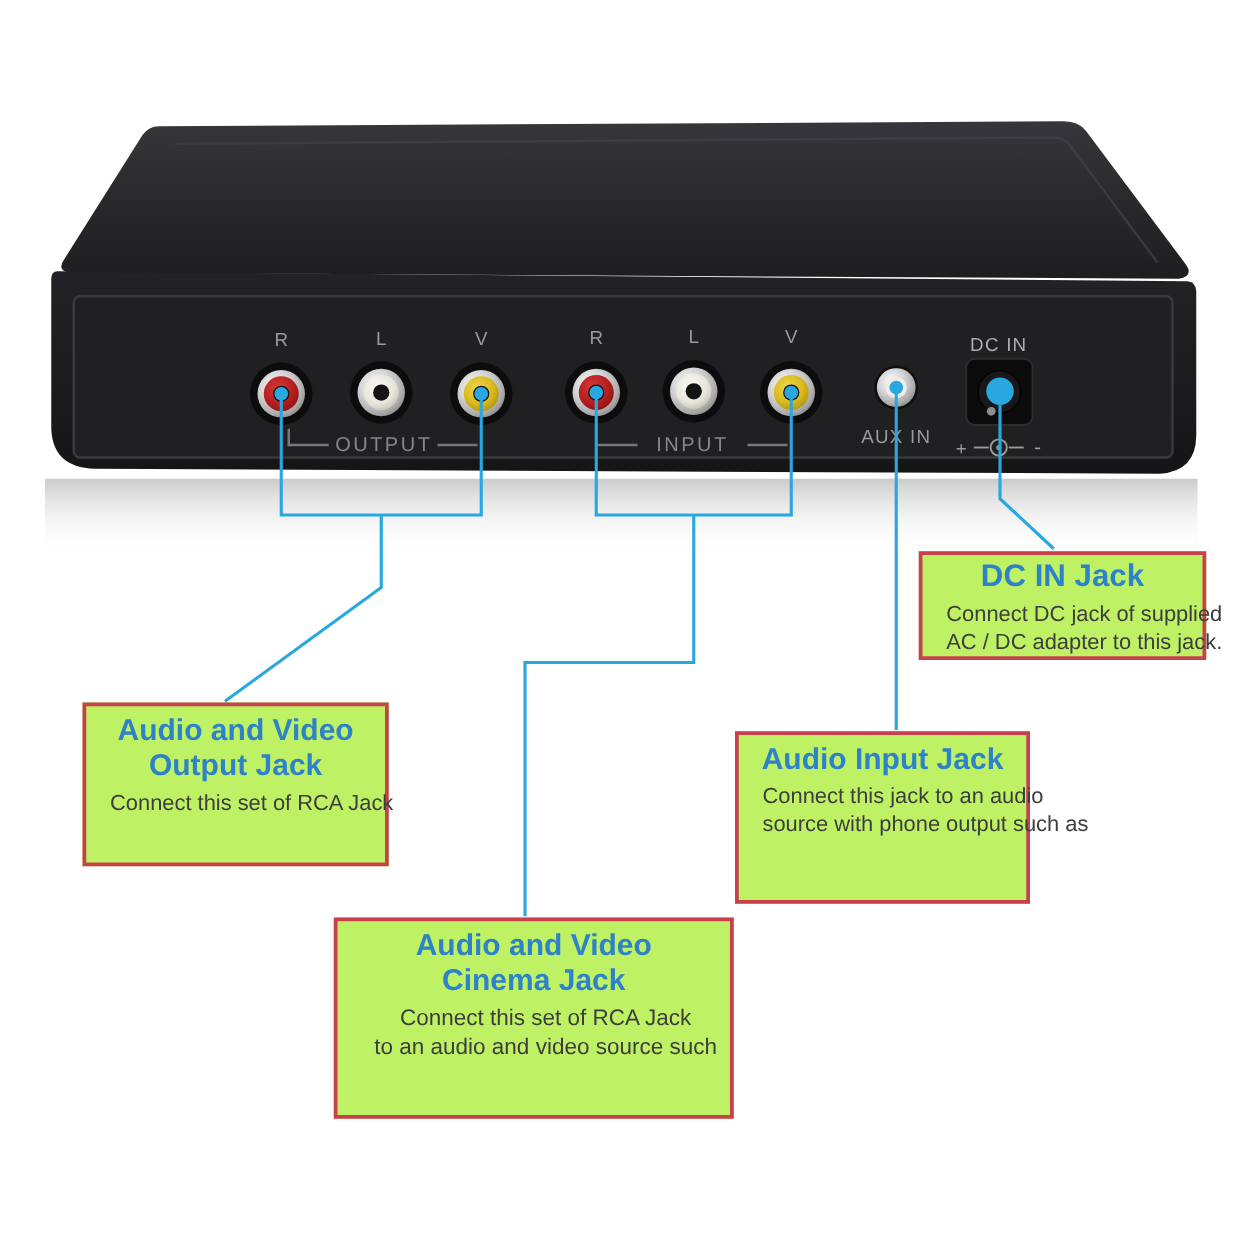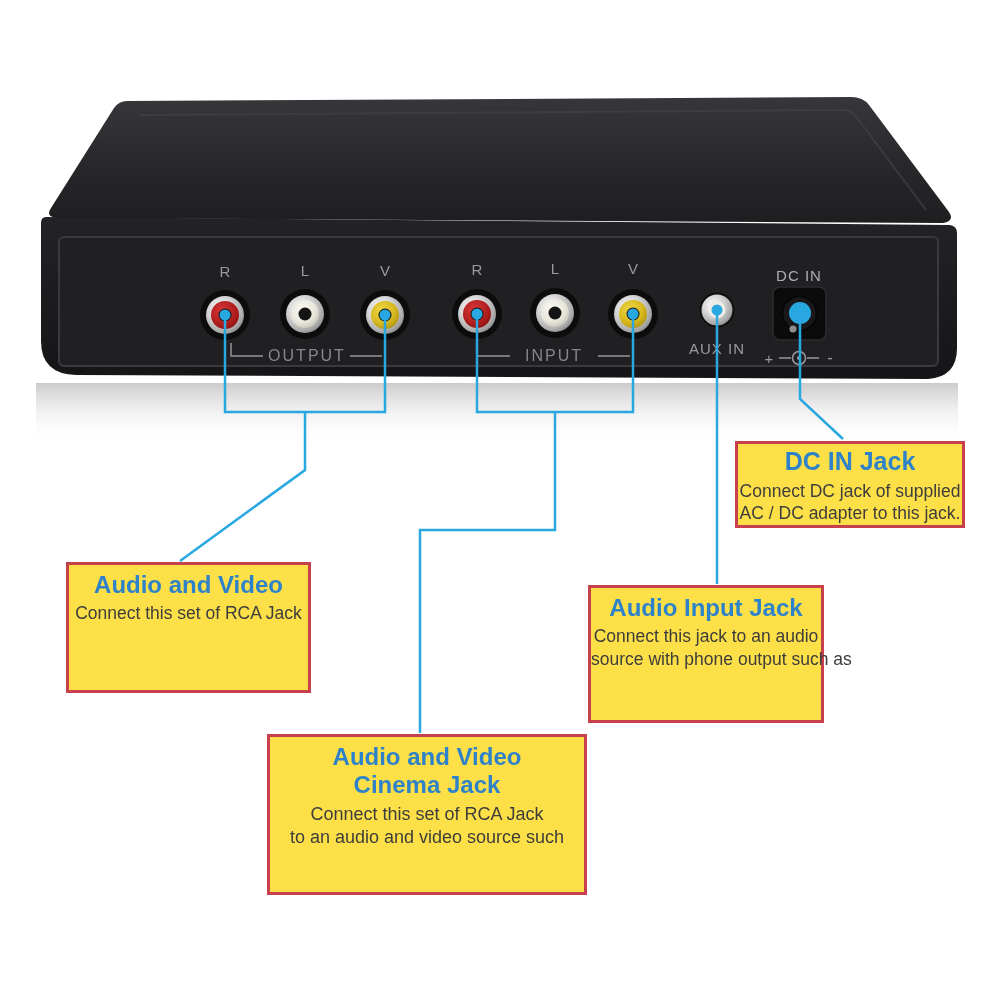--- a/index.html
+++ b/index.html
@@ -2,29 +2,29 @@
 <html><head>
 <meta charset="utf-8">
 <style>
   html,body{margin:0;padding:0;background:#ffffff;}
   .stage{
     position:relative;width:1000px;height:1000px;background:#ffffff;
     font-family:"Liberation Sans",sans-serif;overflow:hidden;
   }
   .device-svg{position:absolute;left:0;top:0;}
   .callout{
-    position:absolute;background:#fde047;border:3px solid #c9404d;
+    position:absolute;background:#bef264;border:3px solid #c9404d;
     box-sizing:border-box;text-align:center;
   }
   .callout-title{
     color:#2e82c9;font-weight:bold;font-size:24px;line-height:1.18;
     padding-top:6px;letter-spacing:0px;
   }
   .t-line{display:block;white-space:nowrap;}
-  .callout-body{color:#3d3d3d;font-size:18px;line-height:1.3;margin-top:3px;}
+  .callout-body{color:#3d3d3d;font-size:18px;line-height:1.3;margin-top:3px;padding-left:19px;}
   .b-line{white-space:nowrap;}
   .callout-output{left:66px;top:562px;width:245px;height:131px;}
   .callout-input{left:267px;top:734px;width:320px;height:161px;}
   .callout-aux{left:588px;top:585px;width:236px;height:138px;}
   .callout-dc{left:735px;top:441px;width:230px;height:87px;}
   .callout-dc .callout-title{font-size:25px;padding-top:3px;}
   .callout-dc .callout-body,
   .callout-aux .callout-body,
   .callout-output .callout-body{font-size:17.5px;}
 </style>
@@ -175,20 +175,21 @@
       <circle cx="477" cy="314" r="5.5"></circle>
       <circle cx="633" cy="314" r="5.5"></circle>
       <circle cx="717" cy="310" r="5.5"></circle>
       <circle cx="800" cy="313" r="11"></circle>
     </g>
   </svg>
 
   <div class="callout callout-output">
     <div class="callout-title">
       <span class="t-line">Audio and Video</span>
+      <span class="t-line">Output Jack</span>
     </div>
     <div class="callout-body">
       <div class="b-line">Connect this set of RCA Jack</div>
     </div>
   </div>
 
   <div class="callout callout-input">
     <div class="callout-title">
       <span class="t-line">Audio and Video</span>
       <span class="t-line">Cinema Jack</span>

